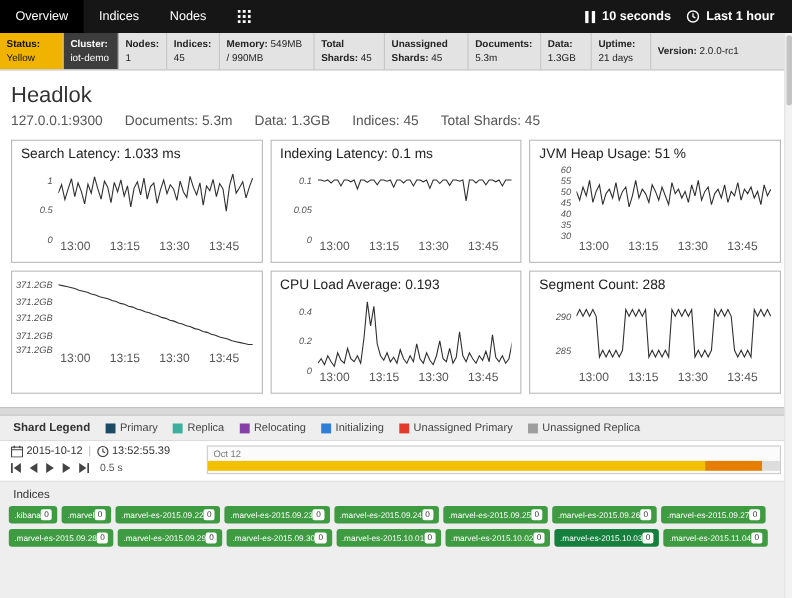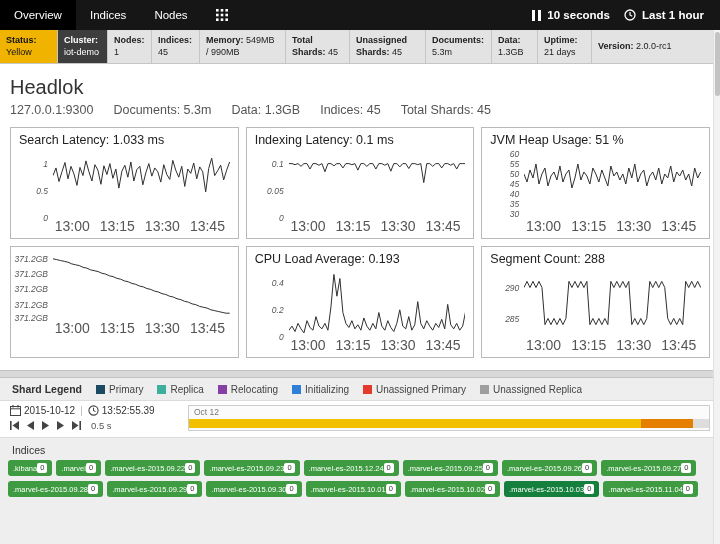--- a/index.html
+++ b/index.html
@@ -41,21 +41,21 @@
   .node-stats { font-size:12.5px; color:#555; display:flex; gap:20px; margin-bottom:10px; }
   
   .charts { display:grid; grid-template-columns:repeat(3,1fr); gap:7px; }
   .panel { border:1px solid #b9b9b9; background:#fff; height:112px; padding:5px 8px 2px; overflow:hidden; }
   .panel-title { font-size:12.5px; color:#222; margin-bottom:3px; white-space:nowrap; }
   .plot-wrap { display:flex; }
   .yaxis { width:34px; flex:none; position:relative; height:68px; font-size:8.5px; color:#555;font-style:italic; }
   .yaxis .tick { position:absolute; right:5px; transform:translateY(-50%); white-space:nowrap; }
   .plotarea { flex:1; height:68px; }
   .plotarea svg { width:100%; height:100%; display:block; }
-  .xaxis { margin-left:34px; position:relative; height:11px; font-size:14px; color:#555; }
+  .xaxis { margin-left:34px; position:relative; height:11px; font-size:11px; color:#555; }
   .xaxis span { position:absolute; top:0; }
   
   .divider { margin-top:12px; height:8px; background:#d9d9d9; border-top:1px solid #c2c2c2; border-bottom:1px solid #c2c2c2; flex:none; }
   
   .bottom { flex:1; background:#eeeeee; display:flex; flex-direction:column; overflow:hidden; }
   .legend-row { display:flex; align-items:center; gap:14px; padding:5px 12px; border-bottom:1px solid #dcdcdc; }
   .legend-title { font-size:10.5px; font-weight:bold; color:#333; }
   .legend-item { display:flex; align-items:center; gap:4px; font-size:10px; color:#444; }
   .legend-swatch { width:9px; height:9px; display:inline-block; }
   .timeline { background:#fff; border-bottom:1px solid #dcdcdc; padding:4px 10px 6px; display:flex; align-items:stretch; gap:8px; }
@@ -398,21 +398,21 @@
         </span>
         <span class="chip" style="background: rgb(62, 155, 65);">
           <span>.marvel-es-2015.09.22</span>
           <span class="chip-badge">0</span>
         </span>
         <span class="chip" style="background: rgb(62, 155, 65);">
           <span>.marvel-es-2015.09.23</span>
           <span class="chip-badge">0</span>
         </span>
         <span class="chip" style="background: rgb(62, 155, 65);">
-          <span>.marvel-es-2015.12.24</span>
+          <span>.marvel-es-2015.09.24</span>
           <span class="chip-badge">0</span>
         </span>
         <span class="chip" style="background: rgb(62, 155, 65);">
           <span>.marvel-es-2015.09.25</span>
           <span class="chip-badge">0</span>
         </span>
         <span class="chip" style="background: rgb(62, 155, 65);">
           <span>.marvel-es-2015.09.26</span>
           <span class="chip-badge">0</span>
         </span>

